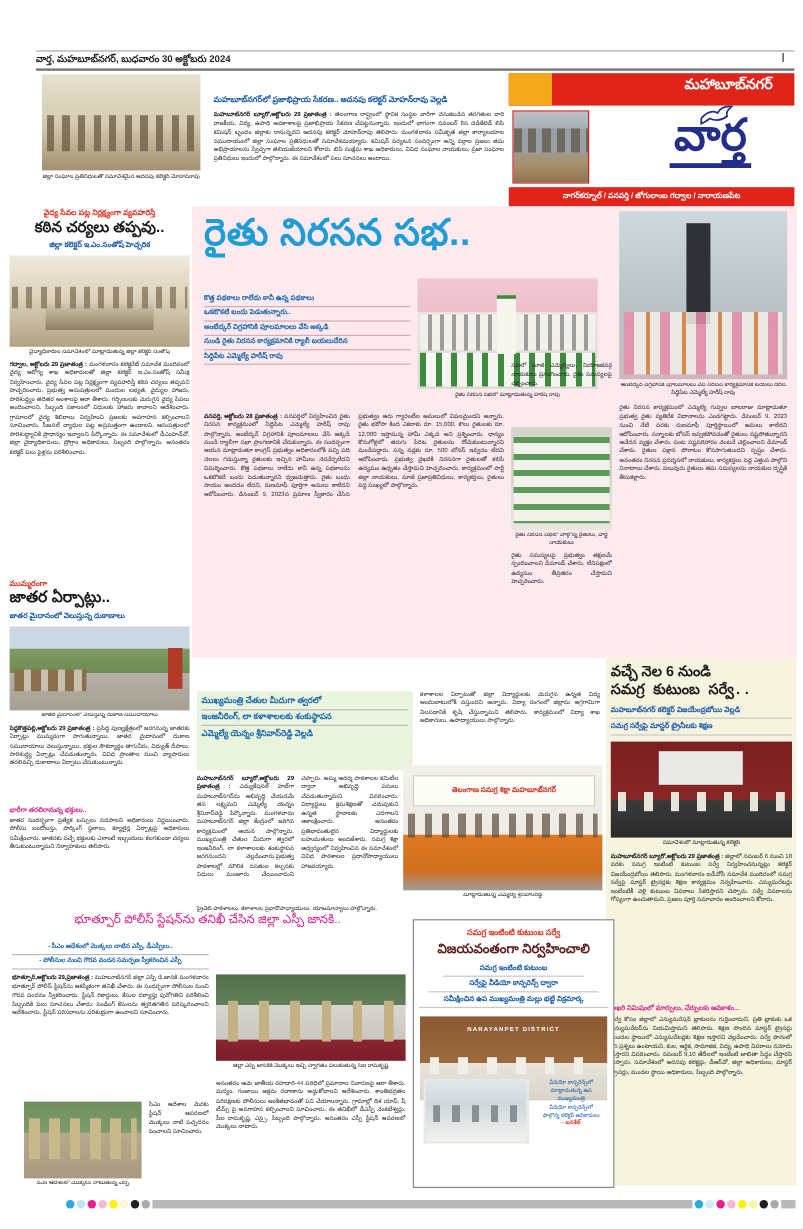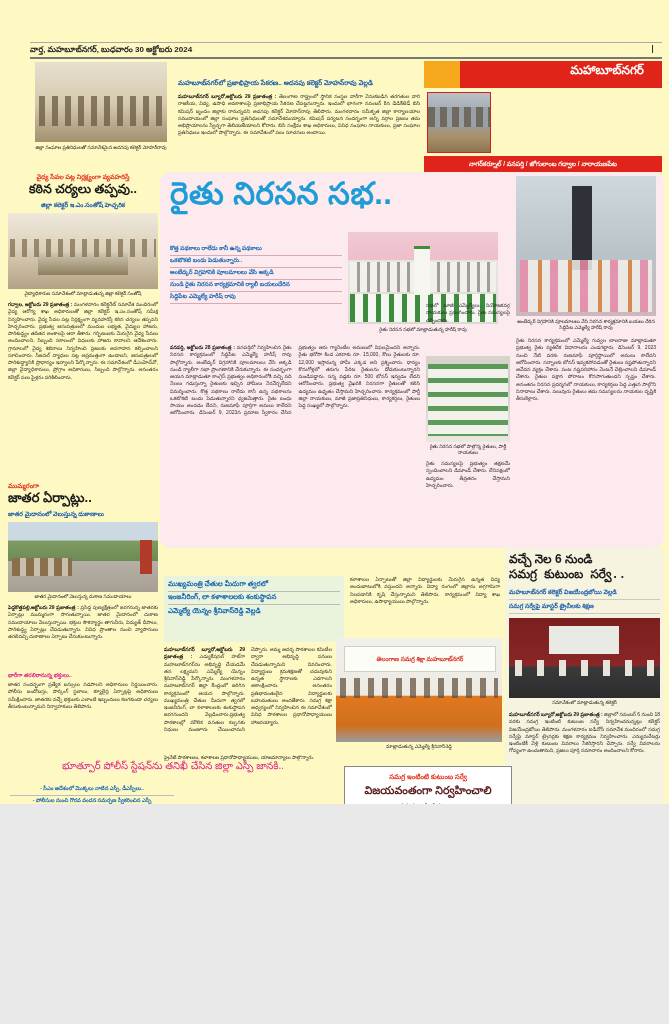--- a/index.html
+++ b/index.html
@@ -1,16 +1,16 @@
 <!DOCTYPE html>
 <html><head>
 <meta charset="utf-8">
 <style>
   html,body{margin:0;padding:0;background:#e9e9e9;}
-  .page{position:relative;width:669px;height:804px;background:#fef9c3;margin:0 auto;
+  .page{position:relative;width:669px;height:1024px;background:#ffffff;margin:0 auto;
         font-family:"Liberation Sans","DejaVu Sans",sans-serif;overflow:hidden;}
   .abs{position:absolute;}
   .ph{position:absolute;overflow:hidden;}
   .ph-strip{position:absolute;}
   .body-txt{font-size:5px;line-height:1.45;text-align:justify;color:#2e2e2e;overflow:hidden;}
   .body-txt b{color:#111;}
   .cap{font-size:4.8px;line-height:1.25;color:#222;text-align:center;overflow:hidden;}
   .hairline{border-bottom:1px solid #c9c9c9;}
   .red-kicker{color:#e5301d;font-weight:bold;}
   .blue-sub{color:#1358a8;font-weight:bold;}
@@ -32,20 +32,26 @@
   <div class="abs" style="left:30px;top:57px;width:632px;border-top:2px solid #777;"></div>
 
   <div class="abs" style="left:424px;top:61px;width:238px;height:111px;">
     <div class="abs" style="left:0;top:0;width:238px;height:27px;background:#e02419;">
       <div class="abs" style="left:0;top:0;width:36px;height:27px;background:#f6a81c;"></div>
       <div class="abs" style="left:24px;top:2px;width:196px;text-align:right;font-size:12px;font-weight:bold;color:#fff;">మహాబూబ్‌నగర్</div>
     </div>
     <div class="ph" style="left:3px;top:31px;width:62px;height:59px;border:1px solid #cc2222;background:linear-gradient(180deg,#b9c0c6 0%,#9aa0a8 45%,#a98f6a 75%,#8d734f 100%);">
       <div class="ph-strip" style="left:0;top:14px;width:100%;height:20px;background:repeating-linear-gradient(90deg,#6f6a60 0 7px,#9aa0a8 7px 12px);"></div>
     </div>
+    <div class="abs" style="left:100px;top:30px;width:136px;height:60px;text-align:center;">
+      <svg class="abs" style="left:58px;top:-4px;" width="30" height="18" viewBox="0 0 32 20">
+        <path d="M2 13 Q10 4 17 8 Q21 1 30 2 Q24 7 26 11 Q18 17 10 13 Q6 16 2 18 Z" fill="#ffffff" stroke="#232e8a" stroke-width="1.6"></path>
+      </svg>
+      <span style="display:inline-block;font-size:37px;font-weight:bold;color:#232e8a;line-height:1.2;border-bottom:4px solid #232e8a;padding:0 4px 1px 4px;">వార్త</span>
+    </div>
     <div class="abs" style="left:0;top:95px;width:238px;height:16px;background:#e02419;color:#fff;font-size:6.4px;font-weight:bold;text-align:center;line-height:16px;">నాగర్‌కర్నూల్ / వనపర్తి / జోగులాంబ గద్వాల / నారాయణపేట</div>
   </div>
 
   <div class="abs" style="left:30px;top:62px;width:390px;height:108px;">
     <div class="ph" style="left:5px;top:0;width:132px;height:80px;background:linear-gradient(180deg,#e6e0cf 0%,#d6cbb1 50%,#a3906f 100%);">
       <div class="ph-strip" style="left:4px;top:34px;width:124px;height:30px;background:repeating-linear-gradient(90deg,#6b5a43 0 6px,rgba(0,0,0,0) 6px 13px);opacity:.75;"></div>
     </div>
     <div class="abs cap" style="left:0;top:83px;width:142px;">జిల్లా సంఘాల ప్రతినిధులతో సమావేశమైన అదనపు కలెక్టర్ మోహన్‌రావు</div>
     <div class="abs blue-sub" style="left:148px;top:17px;width:242px;font-size:6.6px;">మహబూబ్‌నగర్‌లో ప్రజాభిప్రాయ సేకరణ.. అదనపు కలెక్టర్ మోహన్‌రావు వెల్లడి</div>
     <div class="abs body-txt" style="left:148px;top:31px;width:242px;height:76px;">
@@ -76,21 +82,21 @@
       <div class="ph-strip" style="left:132px;top:18px;width:12px;height:34px;background:#b23a28;"></div>
     </div>
     <div class="abs cap" style="left:0;top:112px;width:150px;">జాతర మైదానంలో వెలుస్తున్న దుకాణ సముదాయాలు</div>
     <div class="abs body-txt" style="left:0;top:122px;width:150px;height:66px;">
       <b>పెద్దకొత్తపల్లి,అక్టోబరు 29 ప్రజాతంత్ర : </b><span>ప్రసిద్ధ పుణ్యక్షేత్రంలో జరగనున్న జాతరకు ఏర్పాట్లు ముమ్మరంగా సాగుతున్నాయి. జాతర మైదానంలో దుకాణ సముదాయాలు వెలుస్తున్నాయి. భక్తుల సౌకర్యార్థం తాగునీరు, విద్యుత్ దీపాలు, పారిశుద్ధ్య ఏర్పాట్లు చేపడుతున్నారు. వివిధ ప్రాంతాల నుంచి వ్యాపారులు తరలివచ్చి దుకాణాలు ఏర్పాటు చేసుకుంటున్నారు.</span>
     </div>
     <div class="abs pink-sub" style="left:0;top:190px;width:150px;font-size:5.6px;">భారీగా తరలిరానున్న భక్తులు..</div>
     <div class="abs body-txt" style="left:0;top:199px;width:150px;height:74px;">జాతర సందర్భంగా ప్రత్యేక బస్సులు నడపాలని అధికారులు నిర్ణయించారు. పోలీసు బందోబస్తు, పార్కింగ్ స్థలాలు, క్యూలైన్ల ఏర్పాట్లపై అధికారులు సమీక్షించారు. జాతరకు వచ్చే భక్తులకు ఎలాంటి ఇబ్బందులు కలగకుండా చర్యలు తీసుకుంటున్నామని నిర్వాహకులు తెలిపారు.</div>
   </div>
 
-  <div class="abs" style="left:160px;top:172px;width:504px;height:376px;background:#fdeaee;border-radius:10px;">
+  <div class="abs" style="left:160px;top:172px;width:504px;height:376px;background:#fdeaee;">
     <div class="abs" style="left:10px;top:4px;width:350px;font-size:31px;font-weight:bold;color:#1e9cd8;letter-spacing:.5px;">రైతు నిరసన సభ..</div>
     <div class="abs" style="left:10px;top:72px;width:172px;font-size:5.9px;color:#1565b0;font-weight:bold;">
       <div class="bullet-row">కొత్త పథకాలు రాలేదు కానీ ఉన్న పథకాలు</div>
       <div class="bullet-row">ఒకటొకటి బందు పెడుతున్నారు..</div>
       <div class="bullet-row">అంబేద్కర్ విగ్రహానికి పూలమాలలు వేసి అక్కడి</div>
       <div class="bullet-row">నుండి రైతు నిరసన కార్యక్రమానికి ర్యాలీ బయలుదేరిన</div>
       <div class="bullet-row">సిద్దిపేట ఎమ్మెల్యే హరీష్ రావు</div>
     </div>
     <div class="ph" style="left:188px;top:60px;width:150px;height:92px;background:linear-gradient(180deg,#f0c9d2 0%,#eebfca 30%,#e8e6e0 31%,#dcd9d2 100%);">
       <div class="ph-strip" style="left:2px;top:30px;width:146px;height:30px;background:repeating-linear-gradient(90deg,#f5f3ee 0 7px,#8c8c8c 7px 10px);opacity:.8;"></div>

